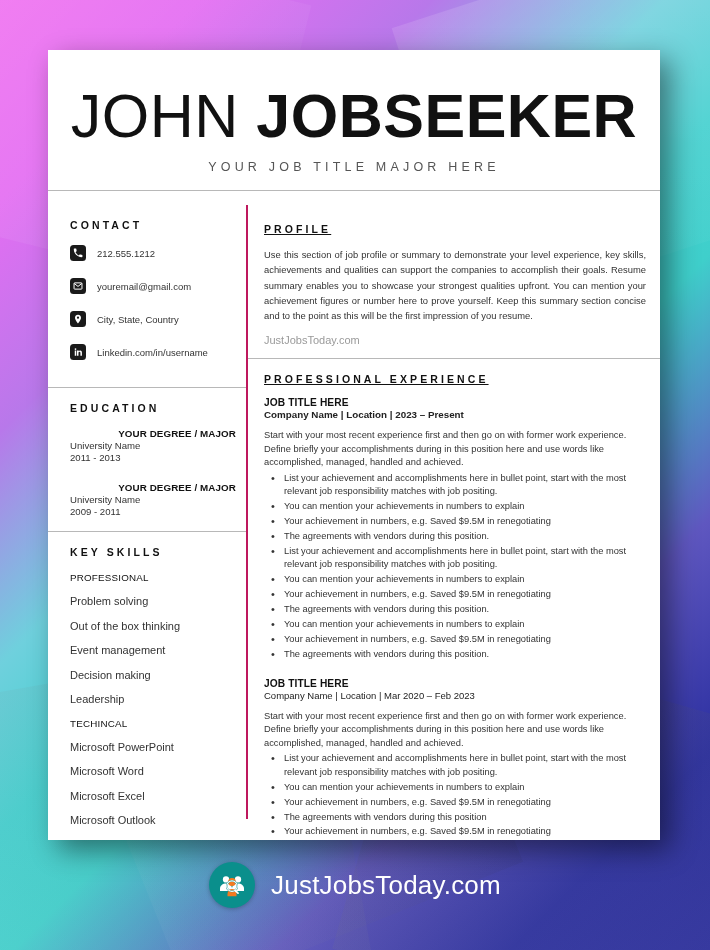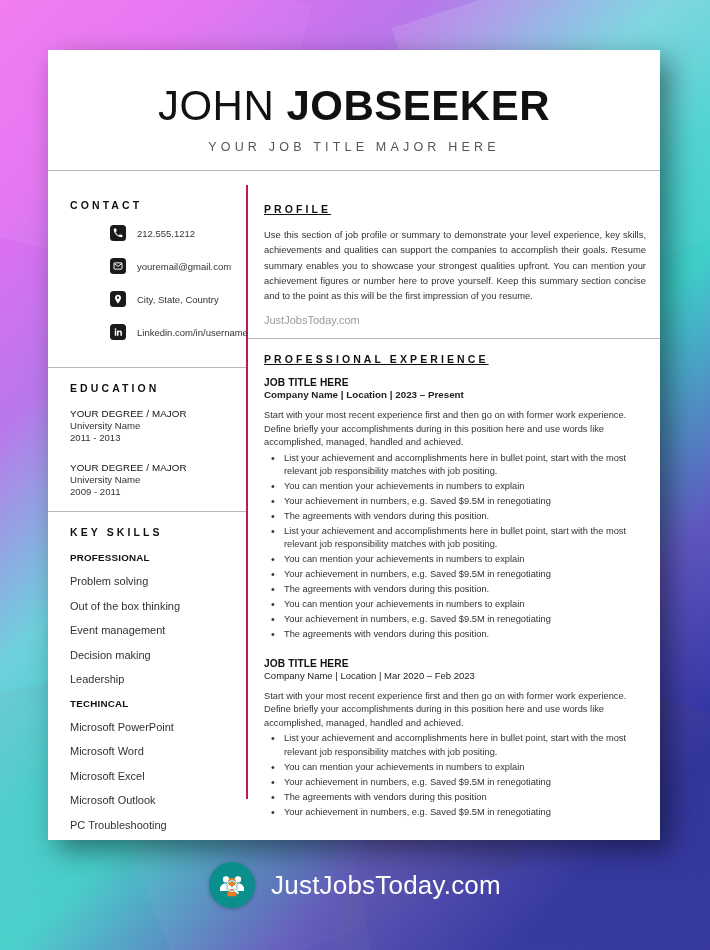--- a/index.html
+++ b/index.html
@@ -57,21 +57,21 @@
     width: 612px;
     height: 790px;
     background: #ffffff;
     box-shadow: 10px 10px 26px rgba(0,0,0,.45);
     overflow: hidden;
   }
 
   
   .hdr { padding: 34px 0 14px 0; text-align: center; }
   .name {
-    font-size: 42px;
+    font-size: 61px;
     letter-spacing: 0.5px;
     color: #111;
     line-height: 1.05;
     white-space: nowrap;
   }
   .name .light { font-weight: 300; }
   .name .bold  { font-weight: 700; }
   .jobtitle {
     margin-top: 12px;
     font-size: 12.5px;
@@ -101,41 +101,41 @@
   .sec-title {
     font-size: 10.5px;
     font-weight: 700;
     letter-spacing: 3.1px;
     color: #111;
     margin-bottom: 14px;
   }
   .sec-title.right { margin-bottom: 12px; text-decoration: underline; }
 
   
-  .c-row { display: flex; align-items: center; margin-bottom: 17px; margin-left: 40px; }
+  .c-row { display: flex; align-items: center; margin-bottom: 17px; }
   .c-ico {
     width: 16px; height: 16px;
     flex: 0 0 16px;
     background: #1a1a1a;
     border-radius: 3.5px;
     display: flex; align-items: center; justify-content: center;
     margin-right: 11px;
   }
   .c-ico svg { display: block; }
   .c-txt { font-size: 9.5px; color: #333; }
 
   
   .edu { margin-bottom: 19px; }
   .edu:last-child { margin-bottom: 4px; }
-  .edu-deg { font-size: 9.8px; font-weight: 400; color: #111; letter-spacing: .1px; }
+  .edu-deg { font-size: 9.8px; font-weight: 700; color: #111; letter-spacing: .1px; text-align: right; }
   .edu-uni { font-size: 9.6px; color: #333; margin-top: 1px; }
   .edu-yr  { font-size: 9.6px; color: #333; margin-top: 1px; }
 
   
-  .sk-cat { font-size: 9.8px; font-weight: 700; color: #111; margin-bottom: 12px; letter-spacing: .2px; }
+  .sk-cat { font-size: 9.8px; font-weight: 400; color: #111; margin-bottom: 12px; letter-spacing: .2px; }
   .sk-item { font-size: 11px; color: #333; margin-bottom: 12.5px; }
 
   
   .profile-p {
     font-size: 9.4px;
     line-height: 1.62;
     color: #333;
     text-align: justify;
   }
   .wm {

